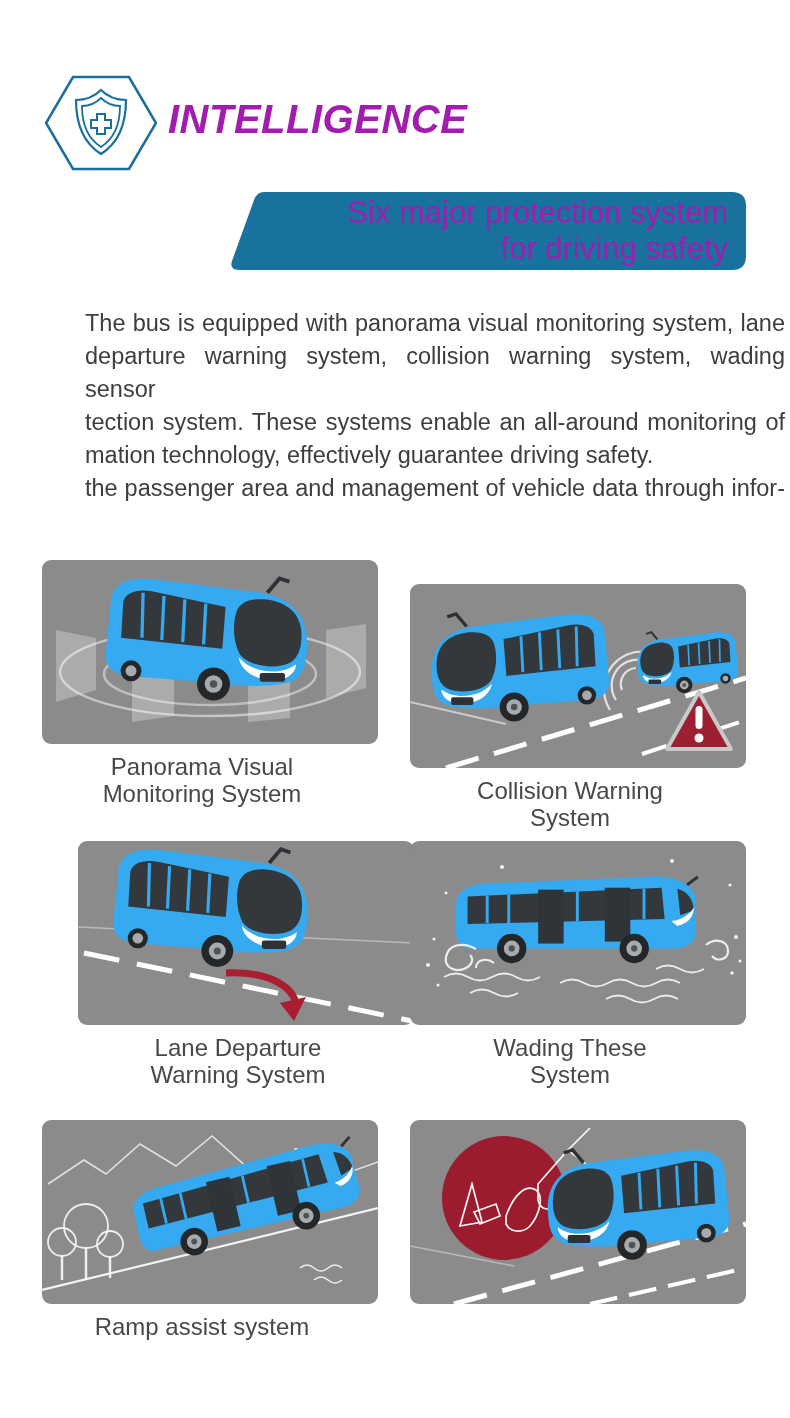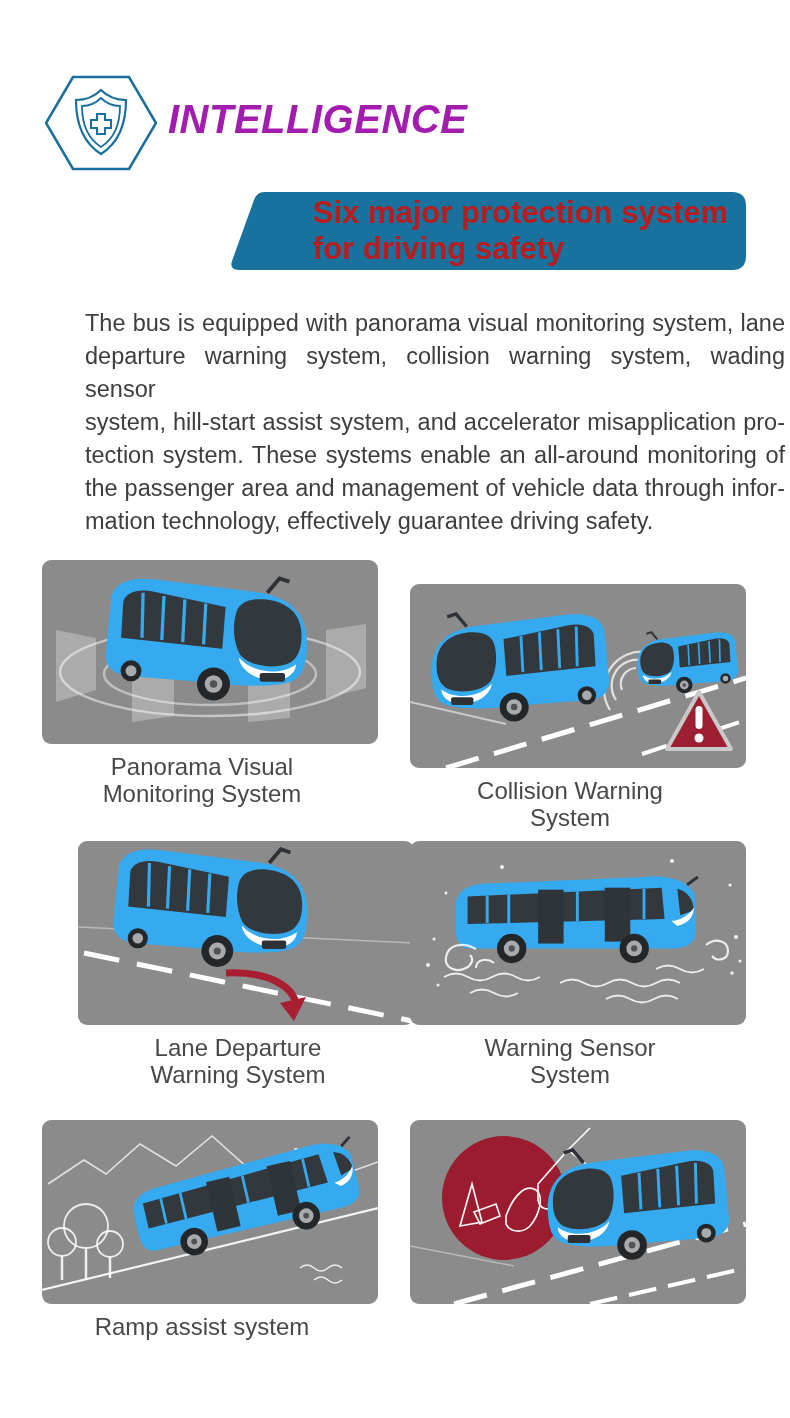--- a/index.html
+++ b/index.html
@@ -5,22 +5,22 @@
   html,body{margin:0;padding:0;background:#ffffff;}
   .page{position:relative;width:790px;height:1418px;background:#ffffff;overflow:hidden;
         font-family:"Liberation Sans", sans-serif;}
   
   .hex-icon{position:absolute;left:45px;top:74px;}
   .title{position:absolute;left:168px;top:97px;font-size:40px;font-weight:bold;
          font-style:italic;color:#a21caf;letter-spacing:0.5px;white-space:nowrap;}
   
   .banner{position:absolute;left:230px;top:192px;width:516px;height:78px;}
   .banner svg{position:absolute;left:0;top:0;}
-  .banner-text{position:absolute;right:18px;top:3px;color:#b91c1c;
-               font-size:31px;line-height:36px;font-weight:700;white-space:nowrap;}
+  .banner-text{position:absolute;right:18px;top:3px;text-align:right;color:#a21caf;
+               font-size:31px;line-height:36px;font-weight:400;white-space:nowrap;}
   
   .para{position:absolute;left:45px;top:307px;width:700px;font-size:23.5px;
         line-height:33px;color:#3d3d3d;margin-left:40px;}
   .para-line{text-align:justify;text-align-last:justify;white-space:normal;}
   .para-line.last{text-align-last:left;}
   
   .cell{position:absolute;width:320px;}
   .cell-0{left:42px;top:560px;}  .cell-1{left:410px;top:560px;margin-top:24px;}
   .cell-2{left:42px;top:841px;margin-left:36px;}  .cell-3{left:410px;top:841px;}
   .cell-4{left:42px;top:1120px;} .cell-5{left:410px;top:1120px;}
@@ -84,24 +84,23 @@
     </svg>
     <div class="banner-text">
       <div>Six major protection system</div>
       <div>for driving safety</div>
     </div>
   </div>
 
   <div class="para">
     <div class="para-line">The bus is equipped with panorama visual monitoring system, lane</div>
     <div class="para-line">departure warning system, collision warning system, wading sensor</div>
-    <div class="para-line">system, hill-start assist system, and accelerator misapplication pro-</div>
     <div class="para-line">tection system. These systems enable an all-around monitoring of</div>
+    <div class="para-line last">mation technology, effectively guarantee driving safety.</div>
     <div class="para-line">the passenger area and management of vehicle data through infor-</div>
-    <div class="para-line last">mation technology, effectively guarantee driving safety.</div>
   </div>
 
   <div class="cell cell-0">
     <div class="tile">
       <svg width="336" height="184" viewBox="0 0 336 184">
         <g fill="rgba(255,255,255,0.28)">
           <polygon points="14,70 54,78 54,130 14,142"></polygon>
           <polygon points="90,92 132,98 132,156 90,162"></polygon>
           <polygon points="206,96 248,92 248,158 206,162"></polygon>
           <polygon points="284,70 324,64 324,128 284,138"></polygon>
@@ -181,21 +180,21 @@
           <circle cx="326" cy="96" r="2"></circle>
             <circle cx="330" cy="120" r="1.6"></circle>
             <circle cx="322" cy="132" r="1.8"></circle>
           <circle cx="24" cy="98" r="1.6"></circle>
             <circle cx="18" cy="124" r="2"></circle>
             <circle cx="28" cy="144" r="1.6"></circle>
         </g>
       </svg>
     </div>
     <div class="caption">
-      <div>Warning Sensor</div>
+      <div>Wading These</div>
       <div>System</div>
     </div>
   </div>
 
   <div class="cell cell-4">
     <div class="tile">
       <svg width="336" height="184" viewBox="0 0 336 184">
         <path d="M6,64 L42,40 L64,54 L98,24 L134,46 L170,16 L206,48 L232,38" stroke="rgba(255,255,255,0.75)" stroke-width="1.6" fill="none"></path>
         <path d="M286,40 L308,52 L336,42" stroke="rgba(255,255,255,0.75)" stroke-width="1.6" fill="none"></path>
         <g stroke="rgba(255,255,255,0.85)" fill="none">

